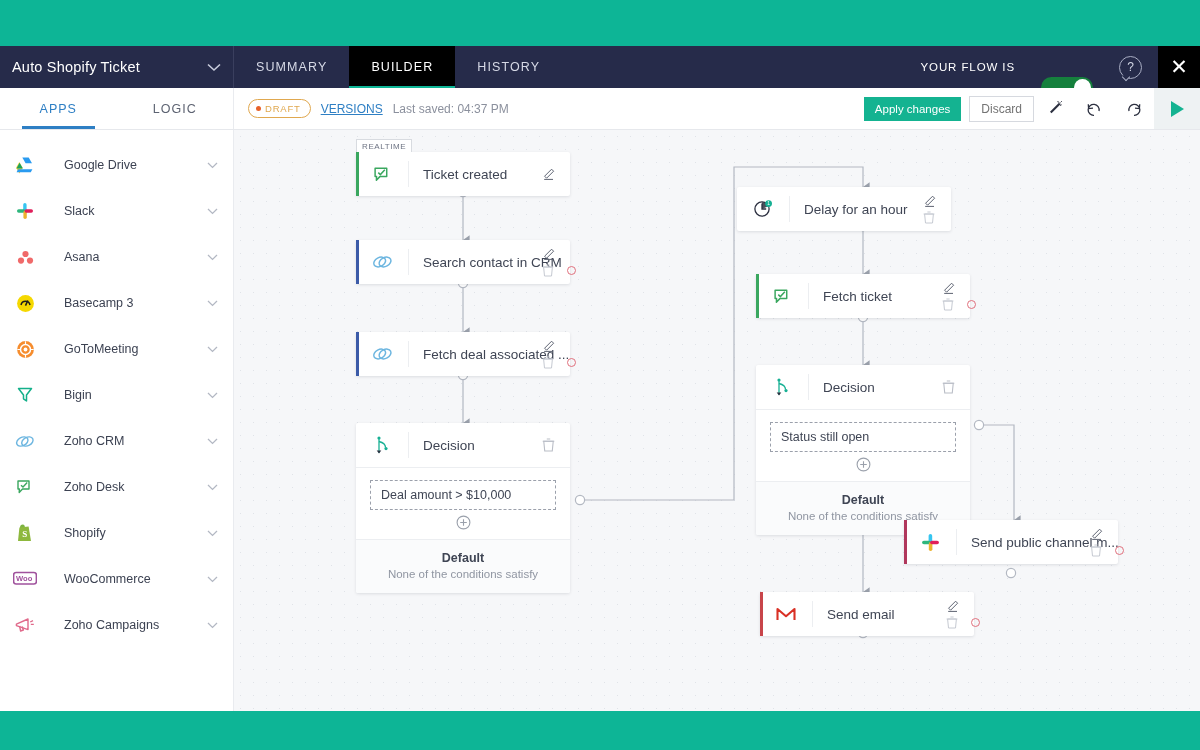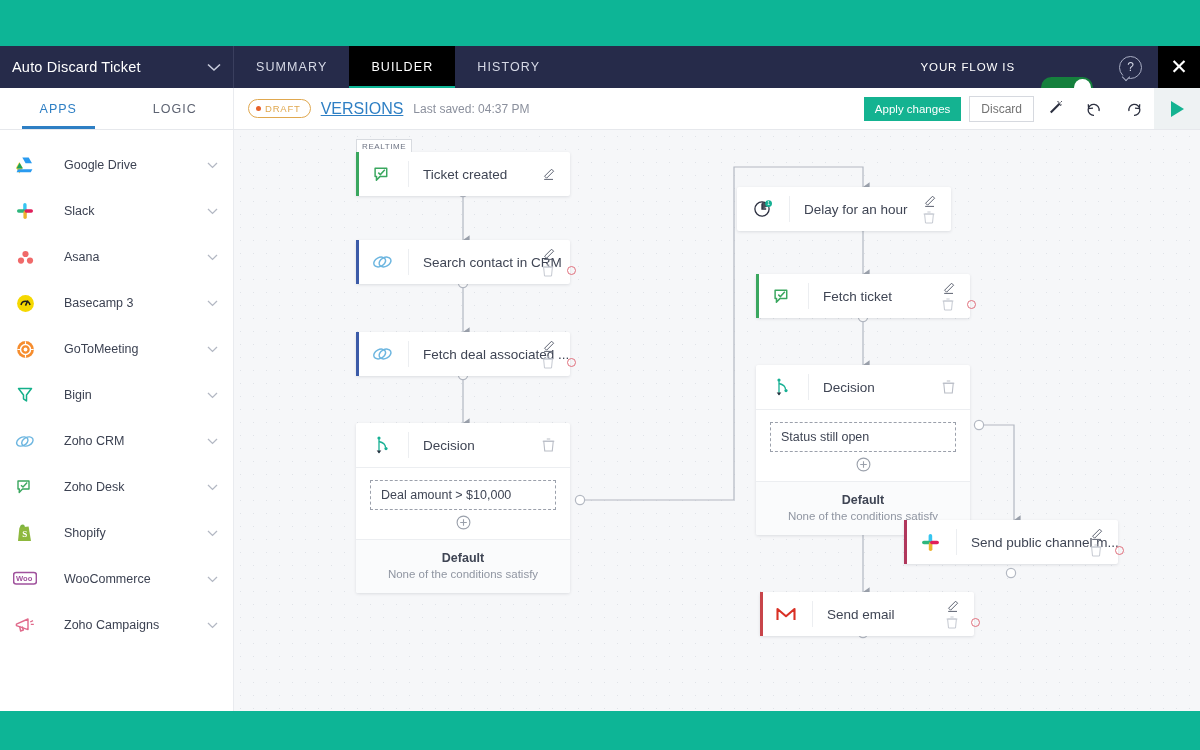--- a/index.html
+++ b/index.html
@@ -97,21 +97,21 @@
   }
 
   .meta-row { display: flex; align-items: center; gap: 10px; padding-left: 14px; }
   .draft-badge {
     border: 1px solid #e0a84f; color: #e0a84f; border-radius: 11px;
     font-size: 9.5px; letter-spacing: .8px; padding: 3px 9px 3px 7px;
     display: flex; align-items: center; gap: 4px;
   }
   .draft-dot { width: 5px; height: 5px; border-radius: 50%; background: #e8622a; }
   .versions-link {
-    color: #2e7fc4; font-size: 16px; text-decoration: underline; cursor: pointer;
+    color: #2e7fc4; font-size: 12px; text-decoration: underline; cursor: pointer;
   }
   .last-saved { color: #8b909d; font-size: 12px; }
 
   .tool-row {
     margin-left: auto; display: flex; align-items: center; gap: 0;
     height: 100%;
   }
   .apply-btn {
     background: #14b391; color: #ffffff; font-size: 11.5px; border: none;
     padding: 6px 11px; cursor: pointer; font-family: inherit;
@@ -233,21 +233,21 @@
 
   .teal-bottom { height: 45px; background: #0db596; }
 </style>
 </head>
 <body>
 
 <div class="teal-top"></div>
 
 <div class="header">
   <div class="flow-title-box">
-    <span class="flow-title">Auto Discard Ticket</span>
+    <span class="flow-title">Auto Shopify Ticket</span>
     <span class="chev-white">
       <svg width="14" height="9" viewBox="0 0 14 9">
           <path d="M1 1.5 L7 7 L13 1.5" stroke="#c9cddd" stroke-width="1.6" fill="none"></path>
         </svg>
     </span>
   </div>
 
   <div class="nav-tabs">
     <div class="nav-tab">SUMMARY</div>
     <div class="nav-tab active">BUILDER</div>

